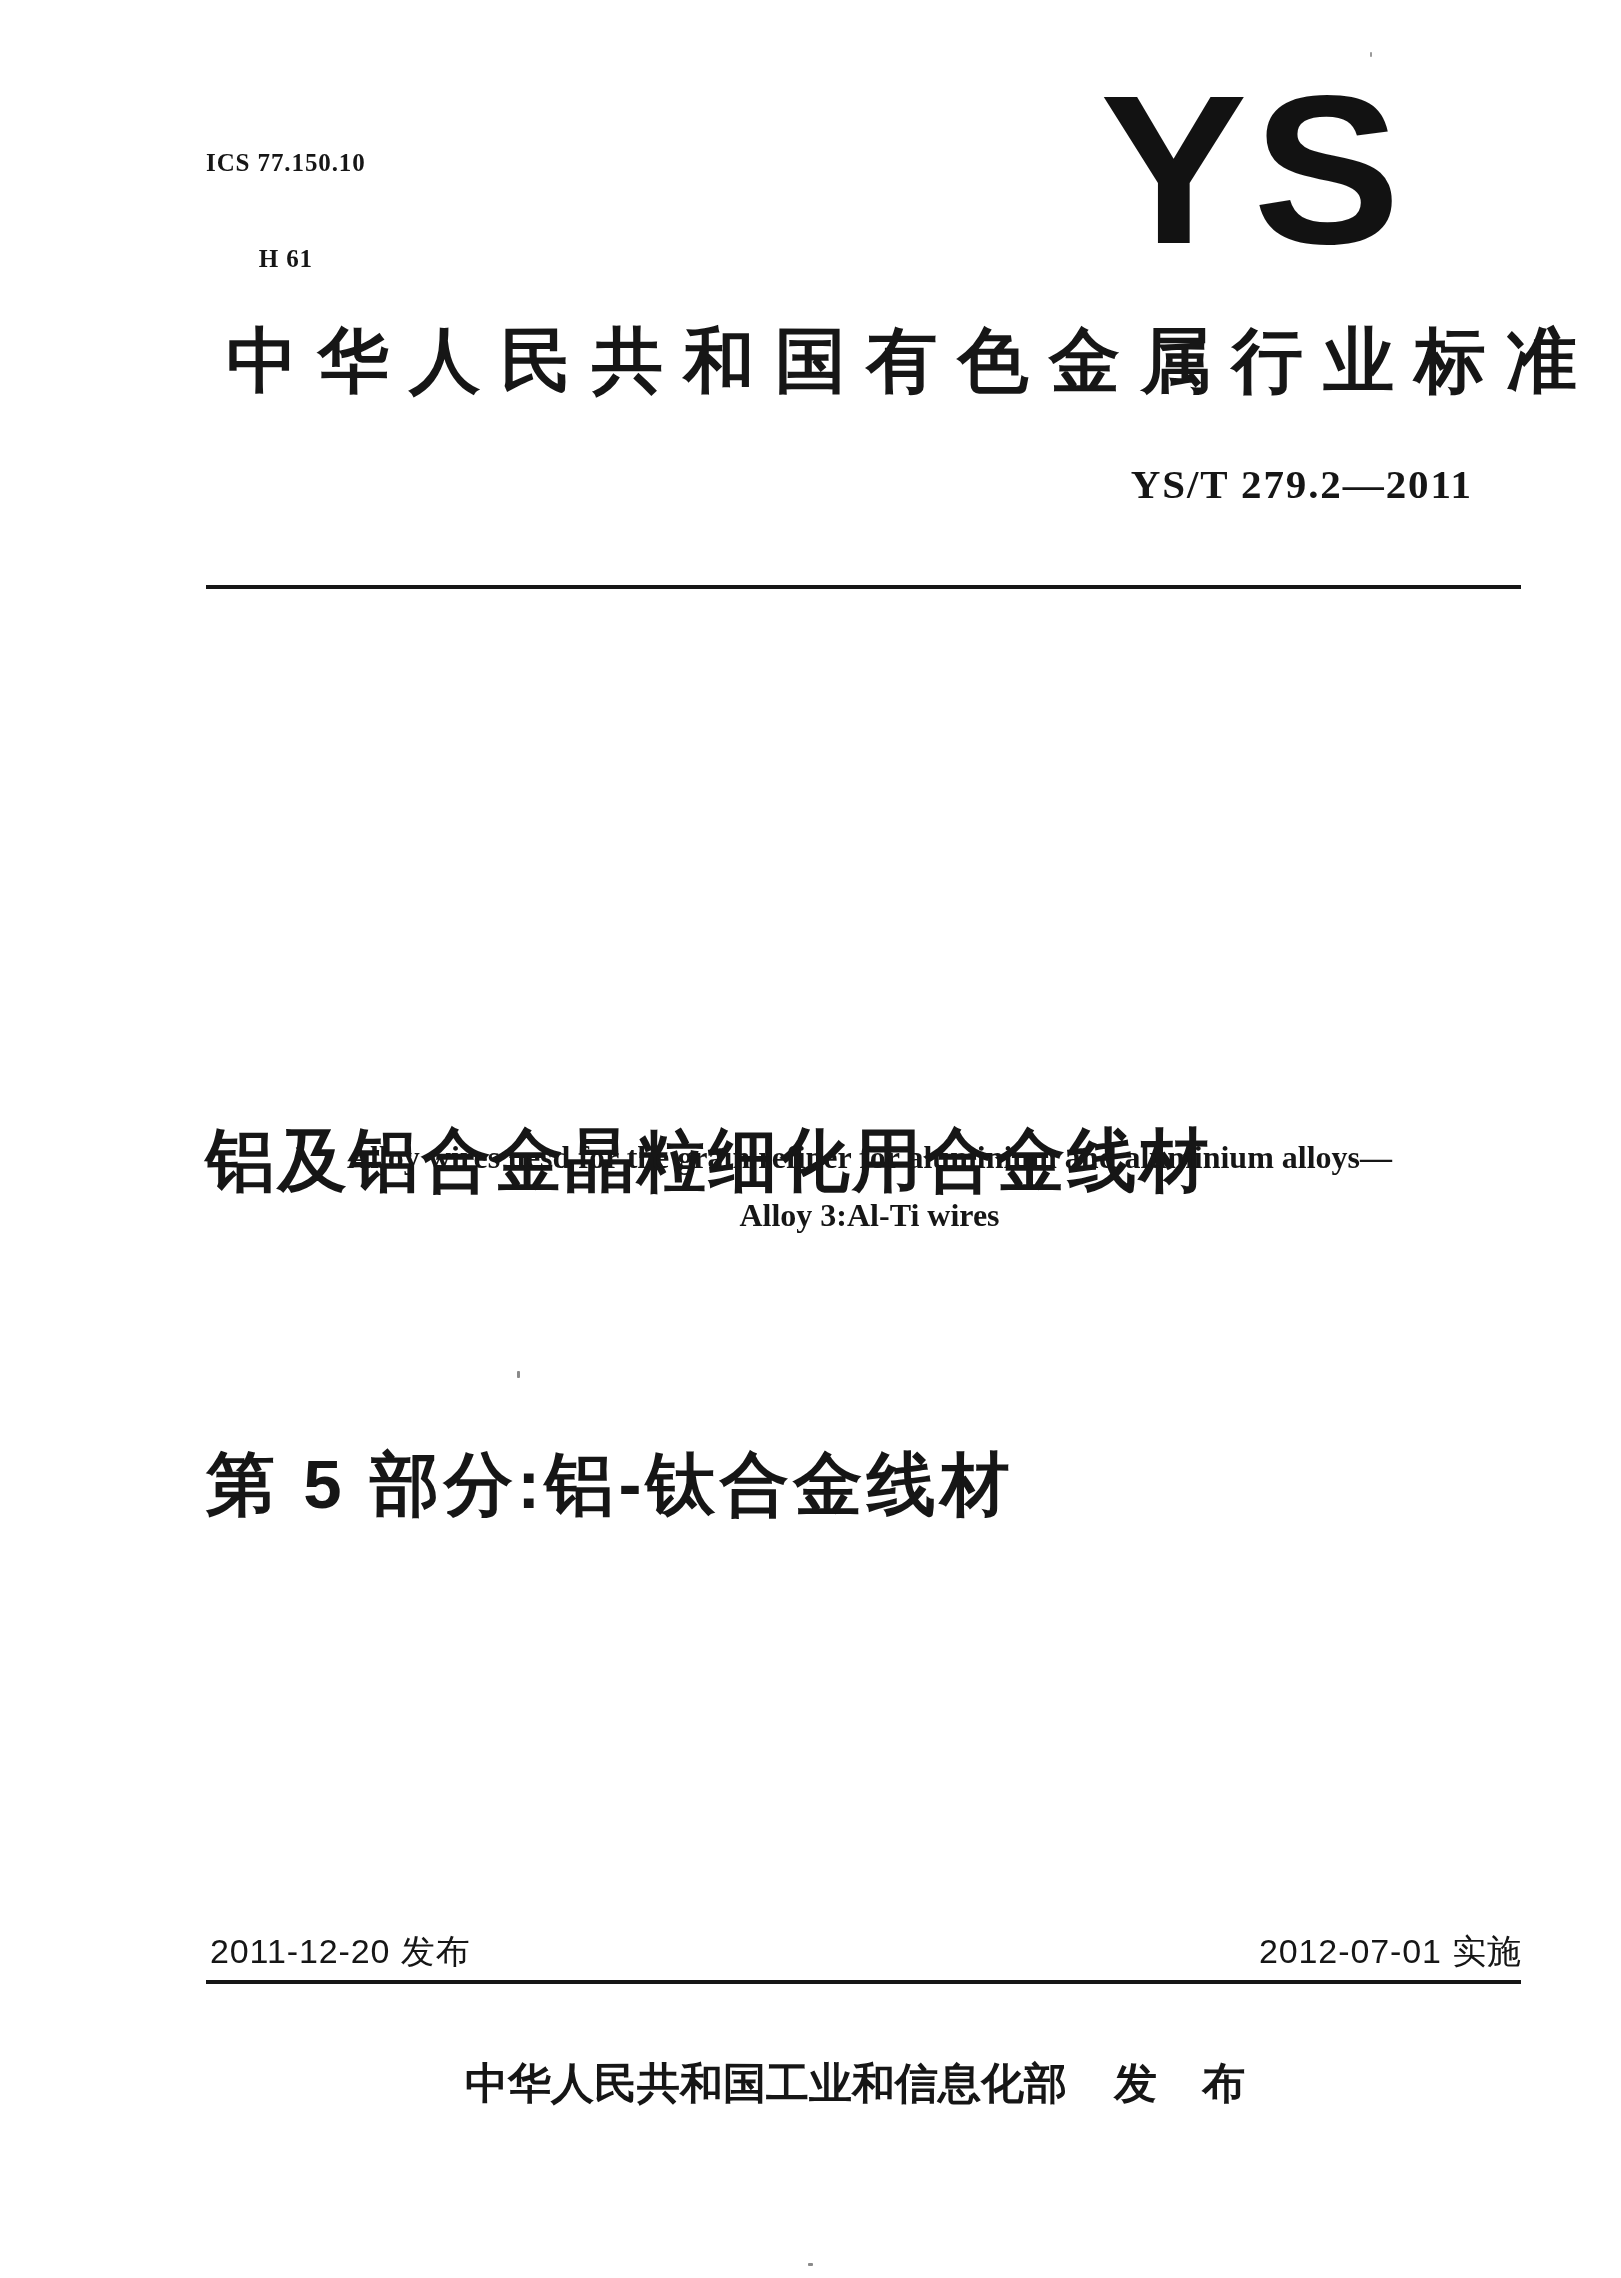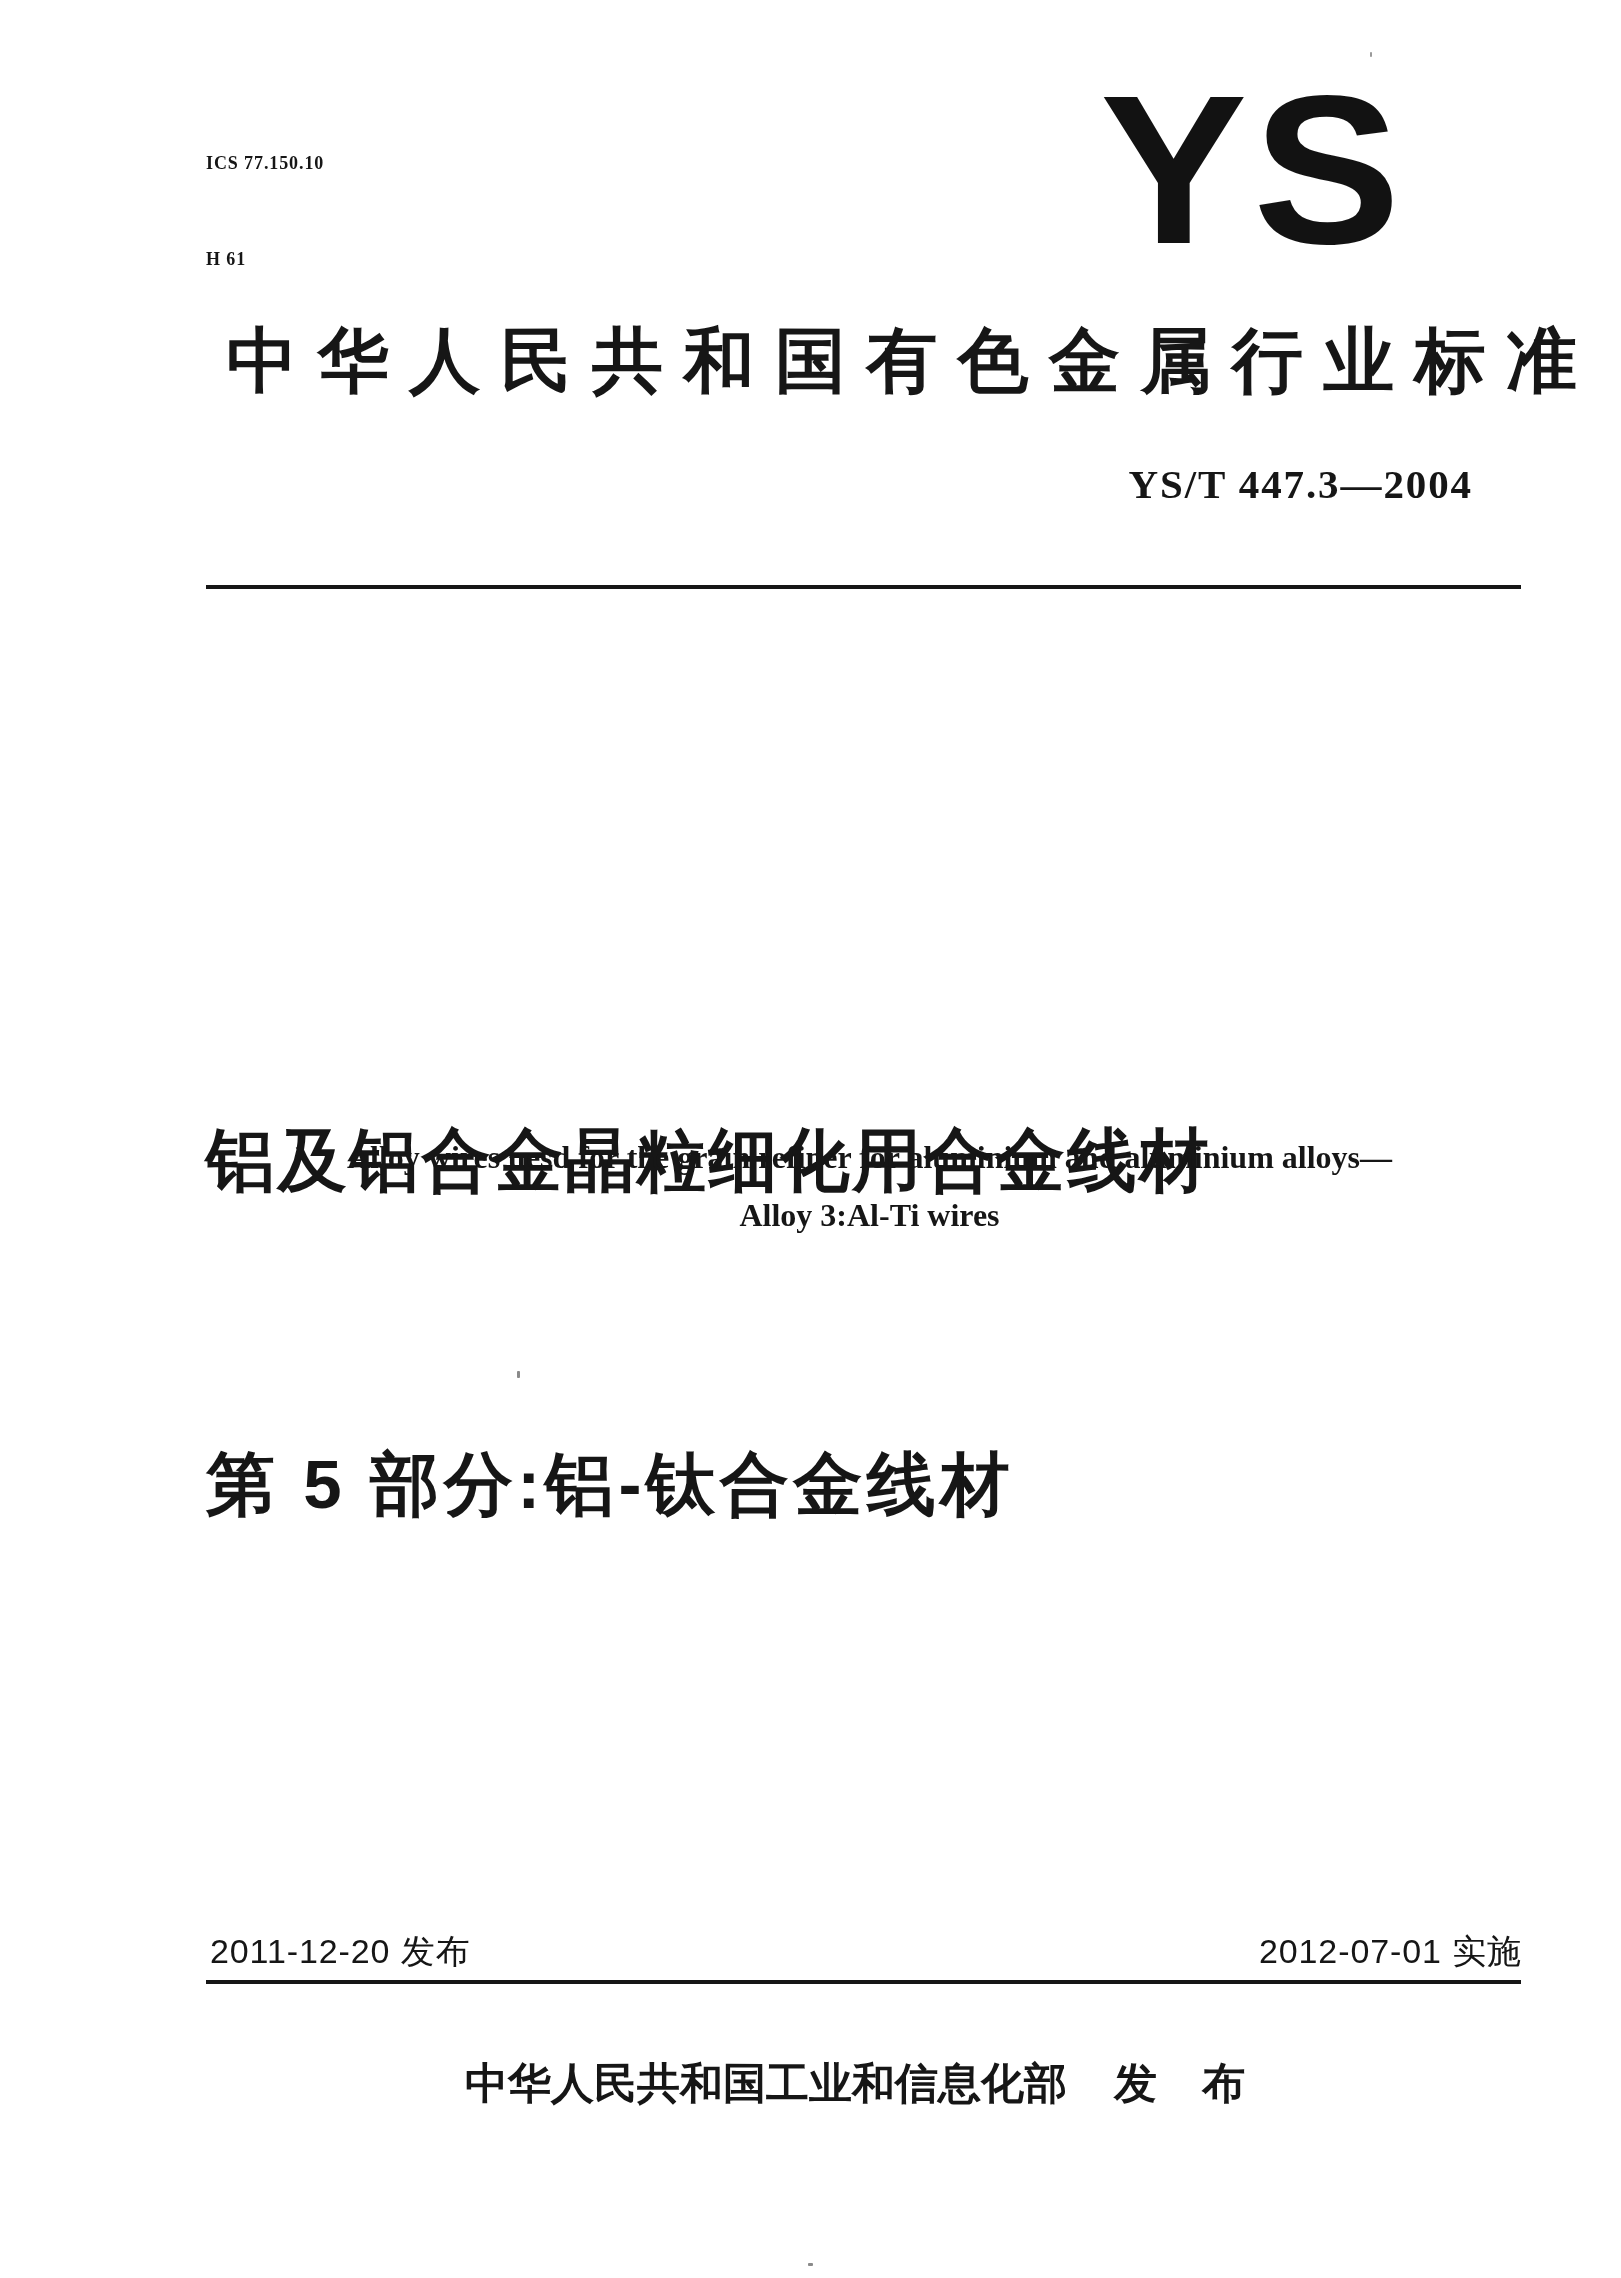--- a/index.html
+++ b/index.html
@@ -18,24 +18,25 @@
     font-family: "Liberation Sans", sans-serif;
   }
 
   
   .ics-block {
     position: absolute;
     left: 206px;
     top: 83px;
     font-family: "Liberation Serif", serif;
     font-weight: bold;
-    font-size: 18px;
+    font-size: 25px;
     line-height: 32px;
     letter-spacing: 0.9px;
     white-space: pre;
+    text-align: center;
   }
 
   
   .ys-logo {
     position: absolute;
     left: 1100px;
     top: 59px;
     font-family: "Liberation Sans", sans-serif;
     font-weight: 900;
     font-size: 221px;
@@ -160,21 +161,21 @@
 
   <div class="ics-block">
     <div>ICS 77.150.10</div>
     <div>H 61</div>
   </div>
 
   <div class="ys-logo">YS</div>
 
   <div class="category-title">中华人民共和国有色金属行业标准</div>
 
-  <div class="std-number">YS/T 447.3—2004</div>
+  <div class="std-number">YS/T 279.2—2011</div>
 
   <div class="rule rule-top"></div>
 
   <div class="main-title">
     <div class="line1">铝及铝合金晶粒细化用合金线材</div>
     <div class="line2">第 5 部分:铝-钛合金线材</div>
   </div>
 
   <div class="english-title">
     <div>Alloy wires uesd for the grain refiner for aluminium and aluminium alloys—</div>

